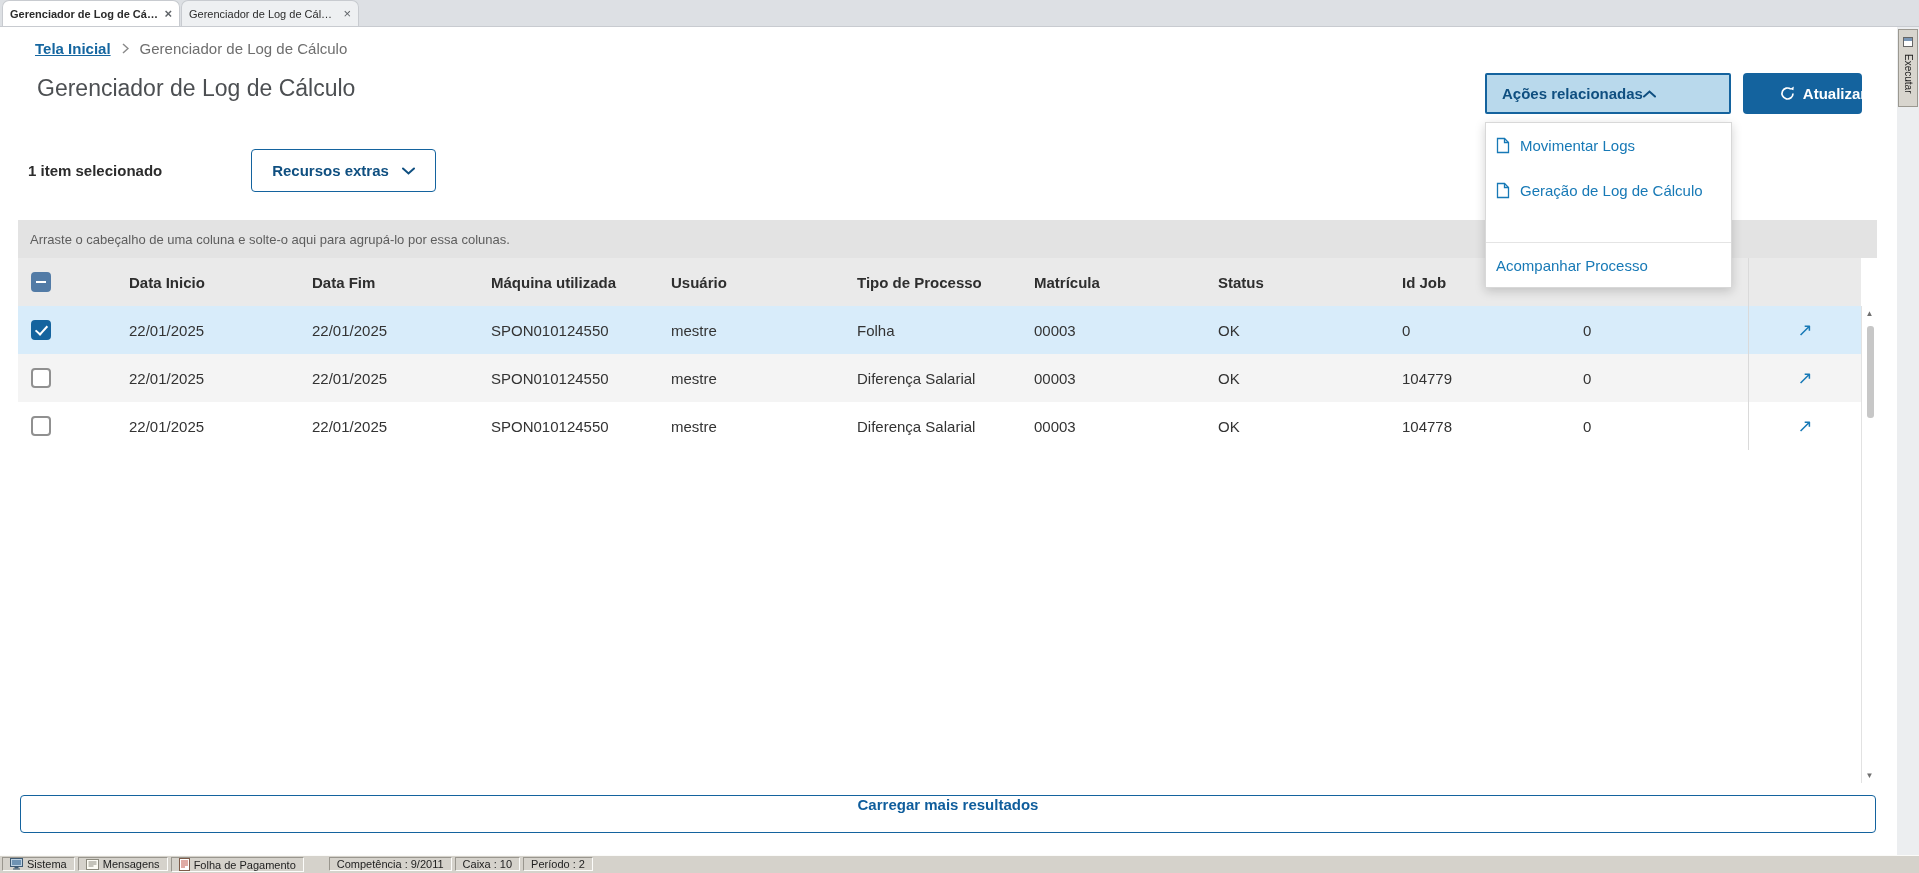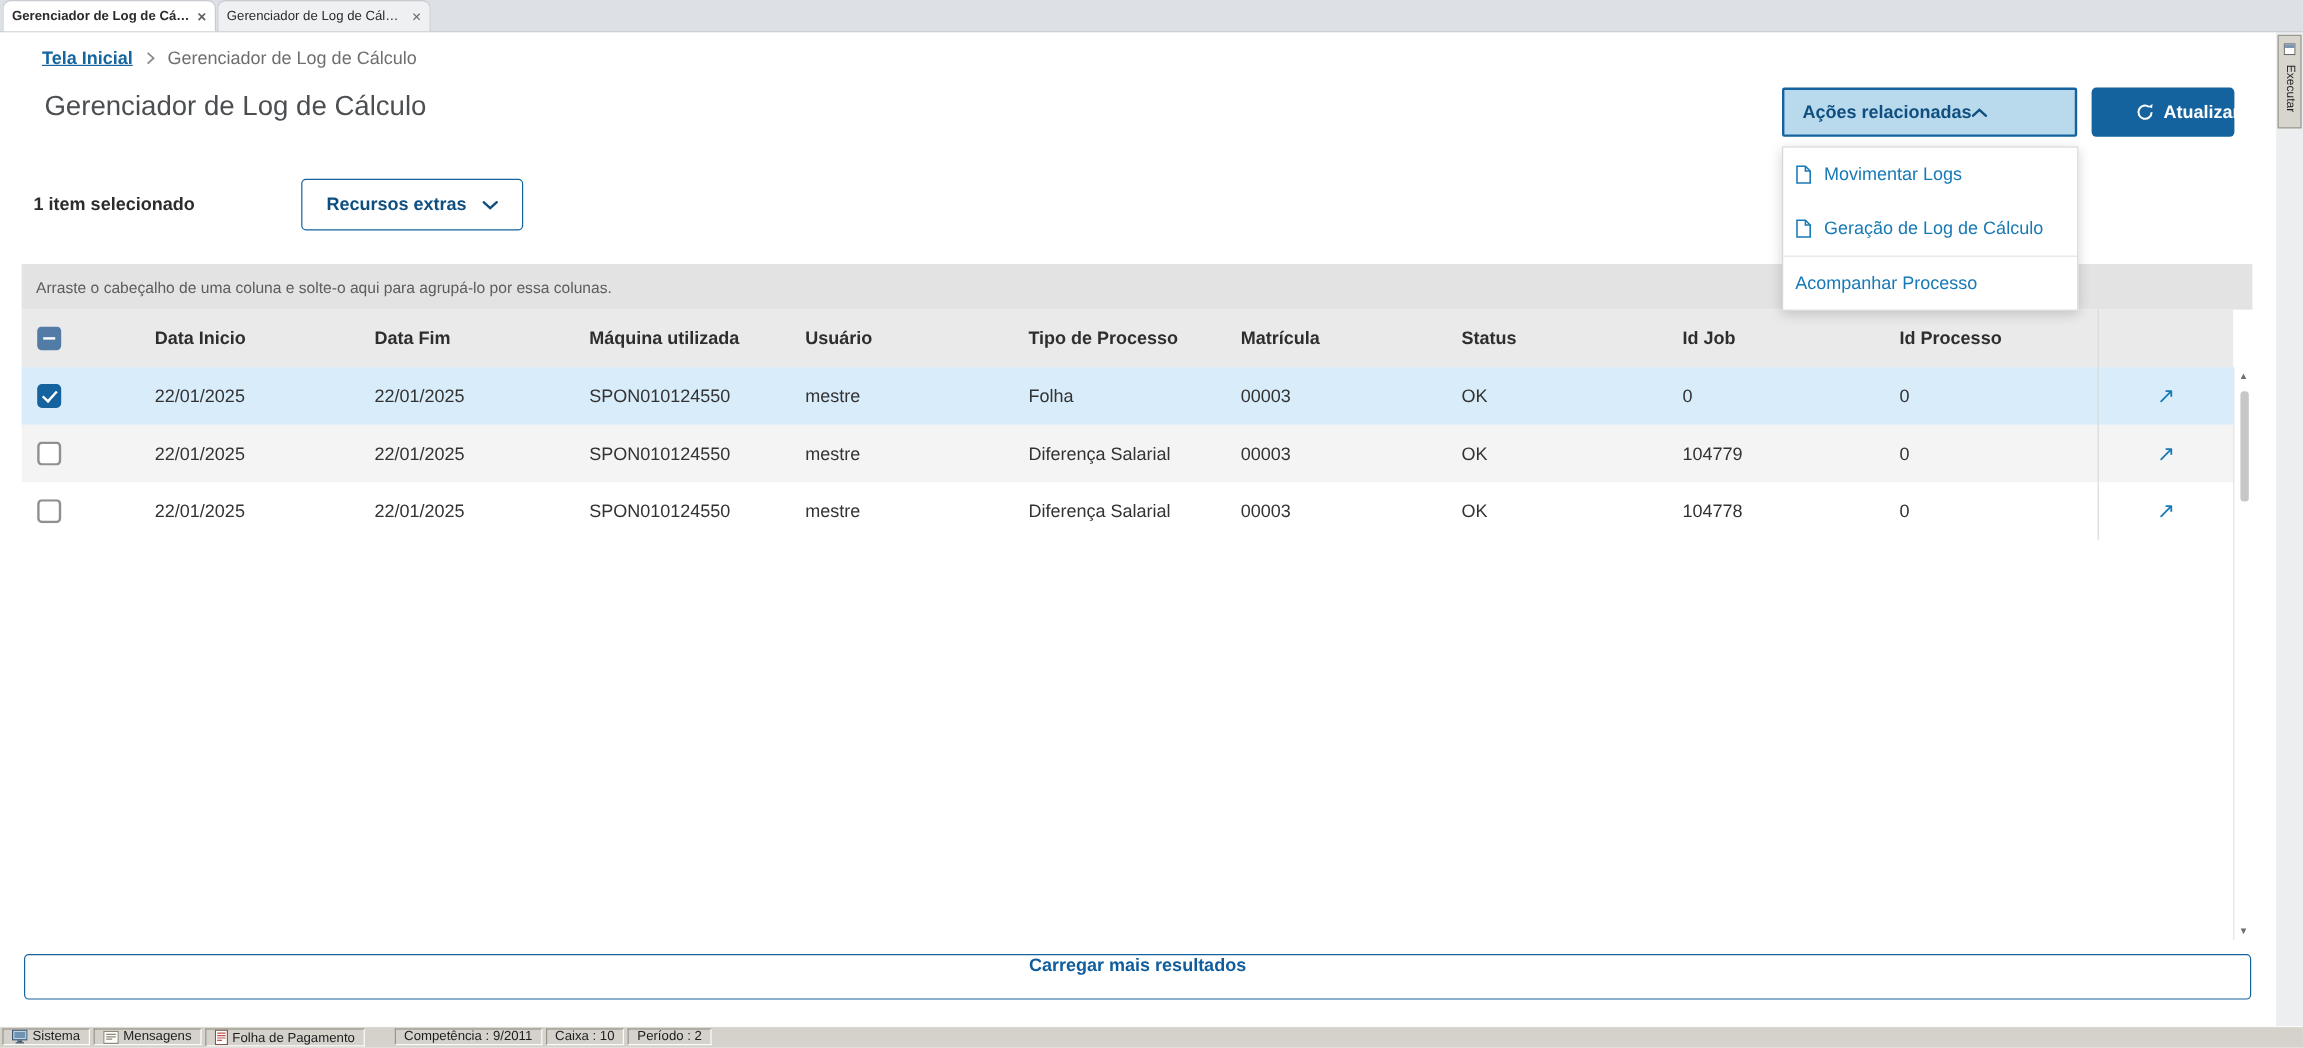--- a/index.html
+++ b/index.html
@@ -18,21 +18,21 @@
   .breadcrumb{position:absolute;top:13px;left:35px;display:flex;align-items:center;gap:11px;font-size:15px;}
   .crumb-link{color:#1566a0;font-weight:700;text-decoration:underline;cursor:pointer;}
   .crumb-cur{color:#6e6e6e;}
   .page-title{position:absolute;top:48px;left:37px;font-size:23px;font-weight:400;color:#4c4f52;}
 
   .btn-acoes{position:absolute;top:46px;left:1485px;width:246px;height:41px;background:var(--button-light);border:2px solid var(--accent);border-radius:2px;display:flex;align-items:center;justify-content:flex-start;padding:0 15px;font-size:15px;font-weight:700;color:#0f4f80;cursor:pointer;}
   .btn-atualizar{position:absolute;top:46px;left:1743px;width:119px;height:41px;background:var(--accent);border-radius:4px;display:flex;align-items:center;justify-content:center;gap:7px;font-size:15px;font-weight:700;color:#fff;cursor:pointer;padding-left:40px;}
 
   .menu{position:absolute;top:95px;left:1485px;width:247px;background:#fff;border:1px solid #d8d8d8;box-shadow:0 3px 10px rgba(0,0,0,.18);z-index:5;}
   .menu-item{height:45px;display:flex;align-items:center;gap:10px;padding:0 10px;font-size:15px;color:var(--link);cursor:pointer;}
-  .menu-item.divided{border-top:1px solid #e4e4e4;}
+  .menu-item.divided{border-top:1px solid #e4e4e4;margin-top:29px;}
   .mi-icon{display:flex;align-items:center;}
 
   .selection-text{position:absolute;top:122px;left:28px;height:43px;line-height:43px;font-size:15px;font-weight:700;color:#2c2c2c;}
   .btn-recursos{position:absolute;top:122px;left:215px;width:185px;height:43px;background:#fff;border:1px solid var(--accent);border-radius:4px;display:flex;align-items:center;justify-content:center;gap:13px;font-size:15px;font-weight:700;color:#0f4f80;cursor:pointer;margin-left:36px;}
 
   .group-bar{position:absolute;top:193px;left:18px;width:1859px;height:38px;background:#e3e3e3;display:flex;align-items:center;padding:0 12px;font-size:13px;color:#5d5d5d;}
 
   .grid{position:absolute;top:231px;left:18px;width:1843px;}
   .grow{display:grid;grid-template-columns:86px 183px 179px 180px 186px 177px 184px 184px 181px 190px 113px;align-items:center;}
   .ghead{height:48px;background:#eaeaea;font-size:15px;font-weight:700;color:#2e2e2e;}

